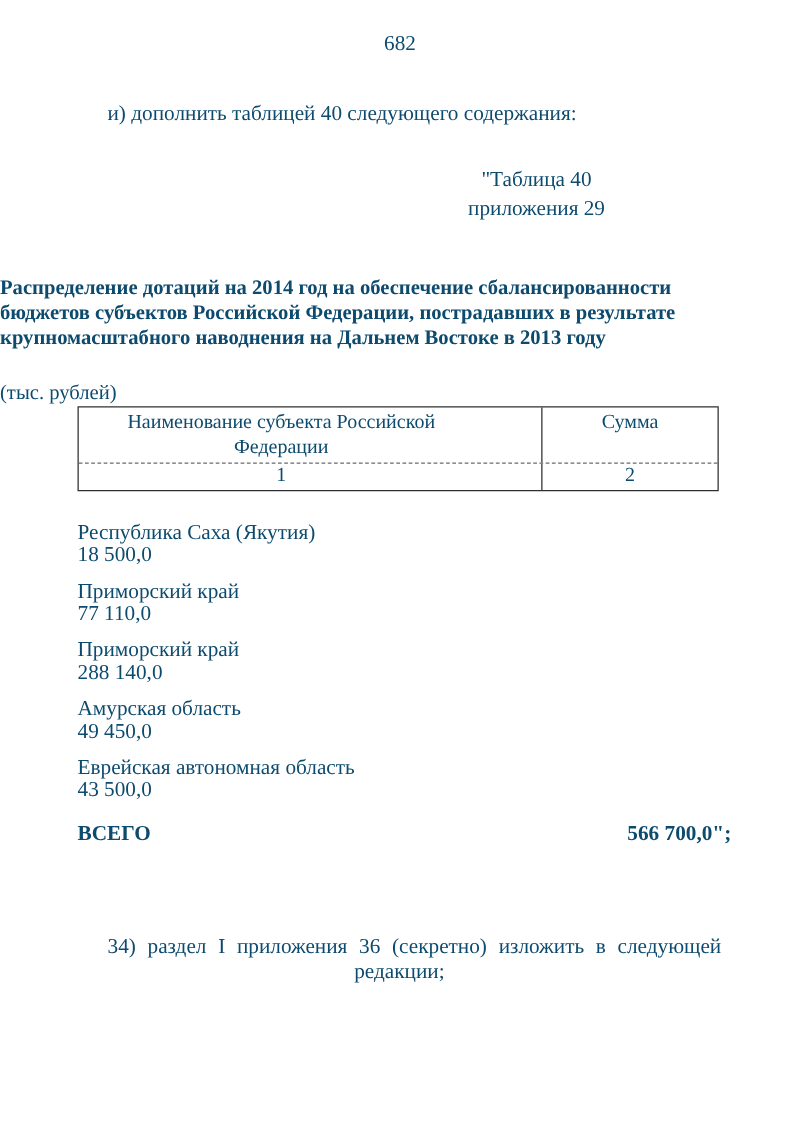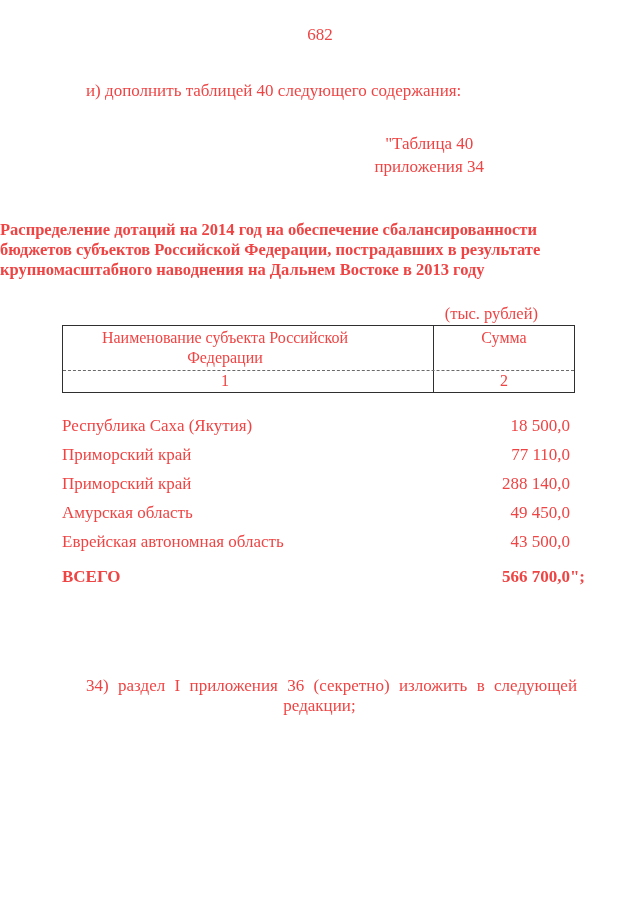--- a/index.html
+++ b/index.html
@@ -1,21 +1,21 @@
 <!DOCTYPE html>
 <html><head>
 <meta charset="utf-8">
 <style>
   html, body { margin: 0; padding: 0; background: #ffffff; }
   .page {
     position: relative;
     width: 640px;
     height: 905px;
     background: #ffffff;
-    color: #ef4444;
+    color: #0c4a6e;
     font-family: "Liberation Serif", "DejaVu Serif", serif;
     overflow: hidden;
   }
   .page-number {
     padding-top: 25px;
     text-align: center;
     font-size: 17px;
     line-height: 20px;
   }
   .intro-line {
@@ -32,21 +32,20 @@
   }
   .doc-heading {
     margin-top: 42px;
     text-align: left;
     font-weight: bold;
     font-size: 16.5px;
     line-height: 20px;
   }
   .units-note {
     margin: 25px 102px 0 0;
-    text-align: right;
     font-size: 16.5px;
     line-height: 18px;
   }
   .tbl {
     margin: 2px 0 0 62px;
     width: 513px;
     border: 1.5px solid #2f2f2f;
     font-size: 16px;
     box-sizing: border-box;
   }
@@ -67,33 +66,34 @@
     margin: 24px 0 0 62px;
     width: 508px;
     font-size: 17px;
   }
   .data-row {
     display: flex;
     justify-content: space-between;
     align-items: baseline;
     line-height: 18px;
     margin-bottom: 11px;
+    flex-direction: column;
   }
   .total-row {
     margin: 17px 0 16px 62px;
     width: 523px;
     display: flex;
     justify-content: space-between;
     align-items: baseline;
     font-weight: bold;
     font-size: 17px;
     line-height: 18px;
   }
   .closing-paragraph {
-    margin: 90px 63px 0 62px;
+    margin: 71px 63px 0 62px;
     font-size: 17px;
     line-height: 20px;
   }
   .closing-line-1 {
     text-align: justify;
     text-align-last: justify;
     text-indent: 24px;
   }
   .closing-line-2 { text-align: center; }
 </style>
@@ -101,21 +101,21 @@
 <body>
 
 <div class="page">
 
   <div class="page-number">682</div>
 
   <div class="intro-line">и) дополнить таблицей 40 следующего содержания:</div>
 
   <div class="table-caption">
     <div>"Таблица 40</div>
-    <div>приложения 34</div>
+    <div>приложения 29</div>
   </div>
 
   <div class="doc-heading">
     <div>Распределение дотаций на 2014 год на обеспечение сбалансированности</div>
     <div>бюджетов субъектов Российской Федерации, пострадавших в результате</div>
     <div>крупномасштабного наводнения на Дальнем Востоке в 2013 году</div>
   </div>
 
   <div class="units-note">(тыс. рублей)</div>
 

